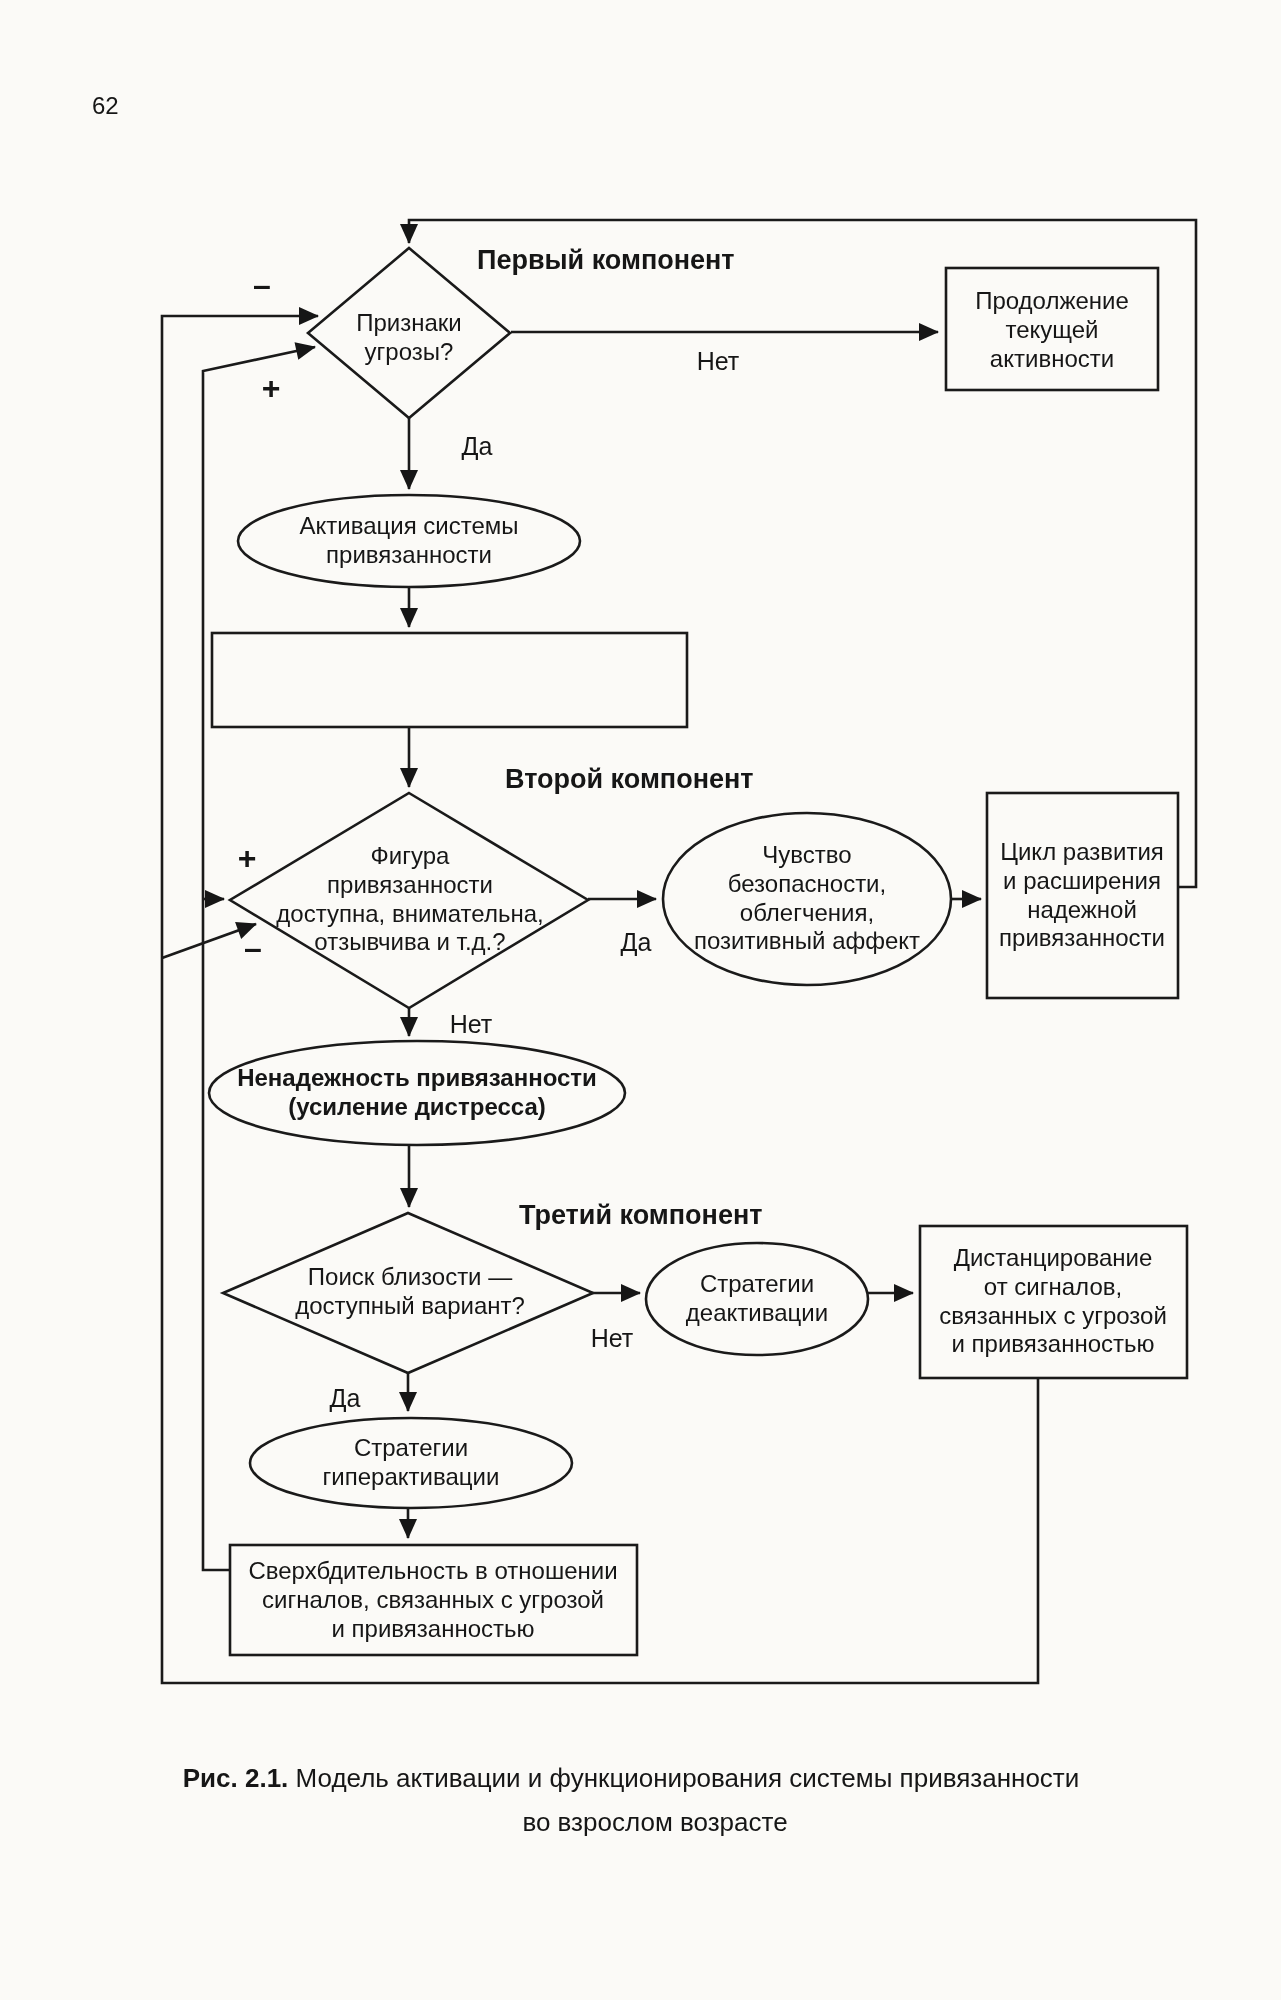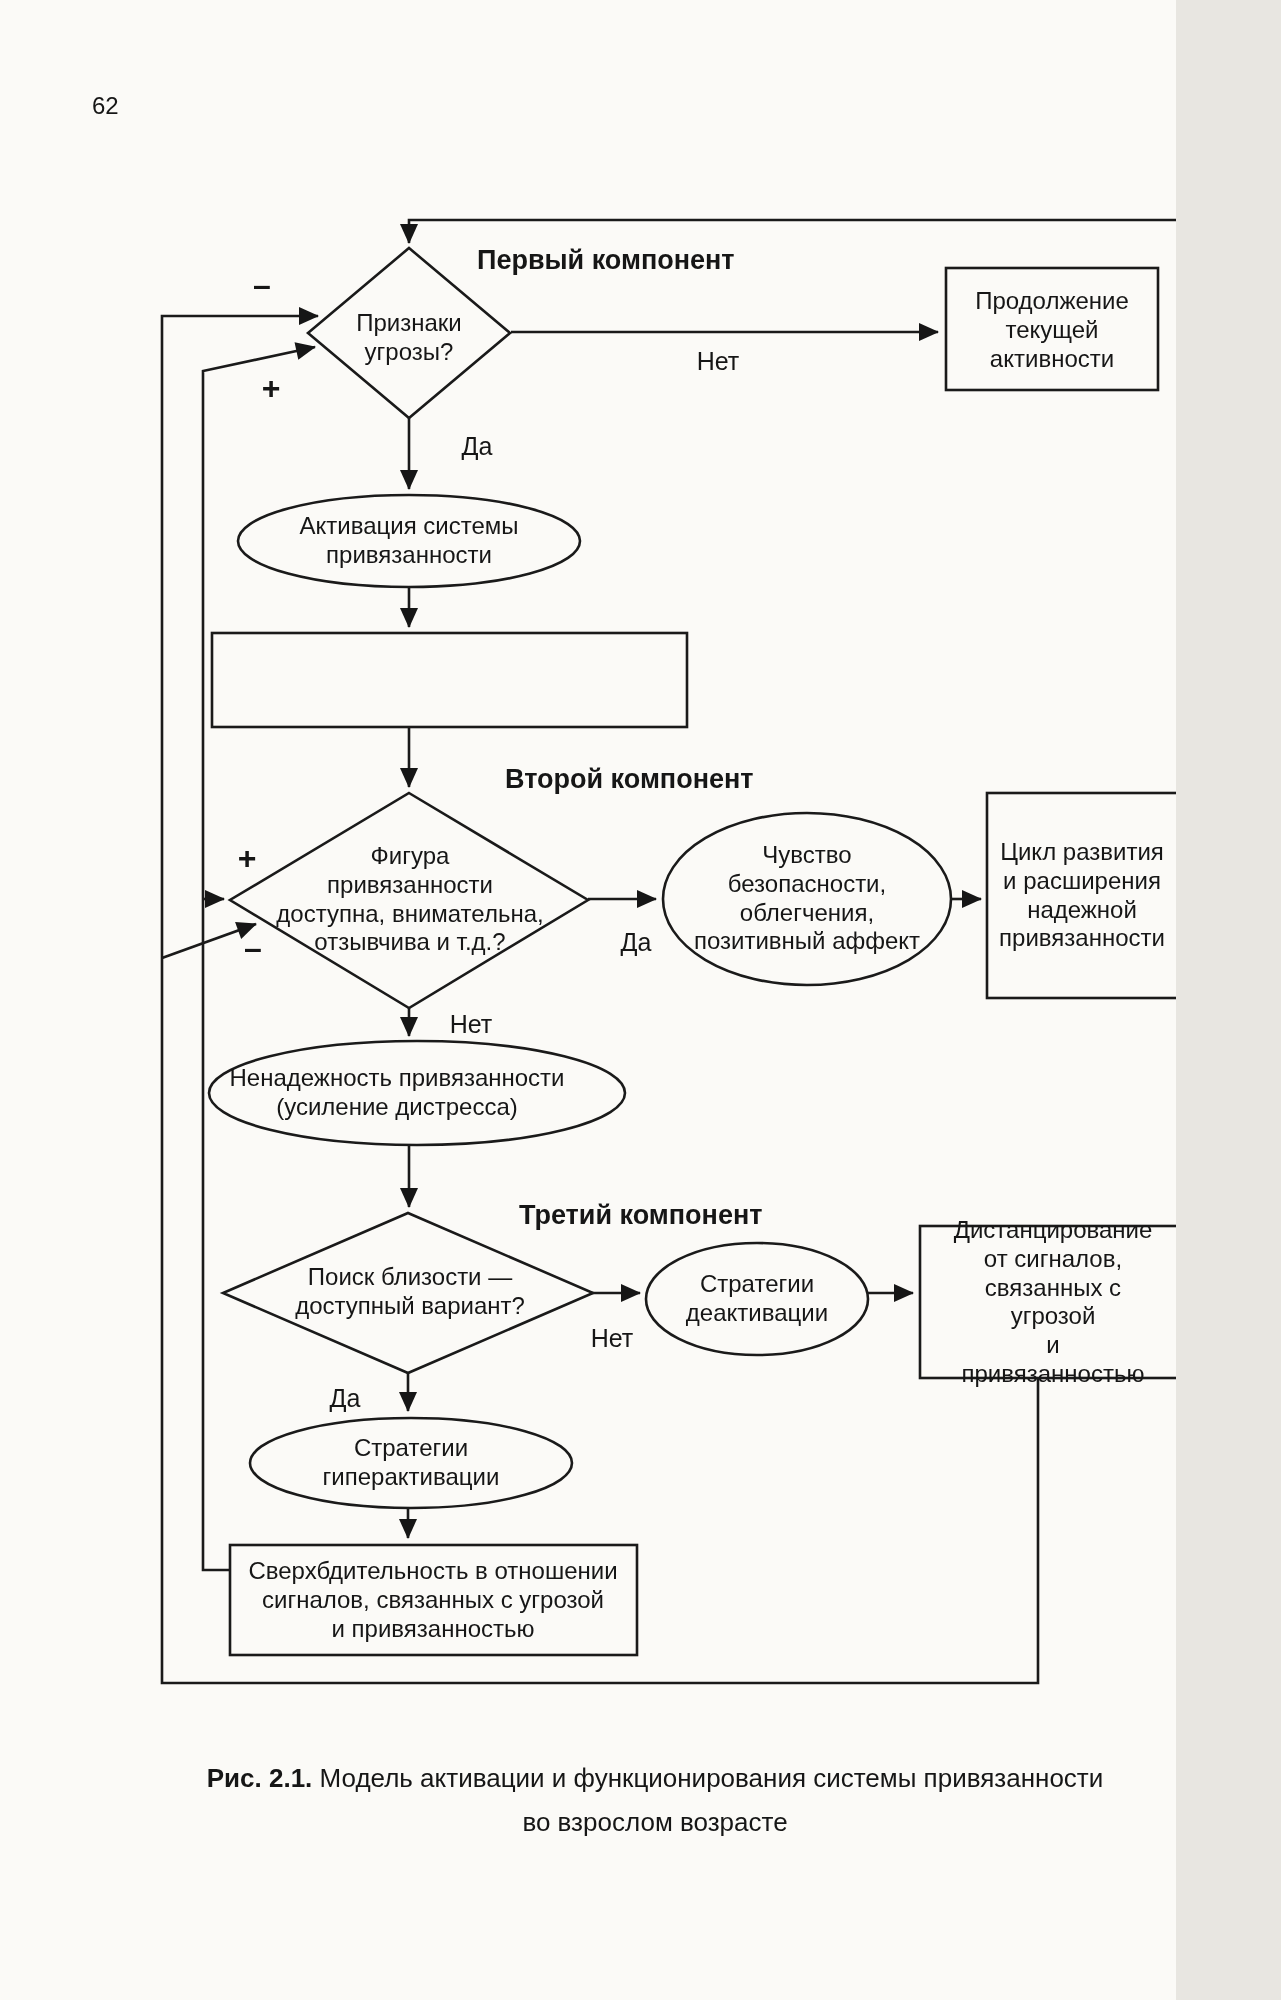--- a/index.html
+++ b/index.html
@@ -1,17 +1,17 @@
 <!DOCTYPE html>
 <html><head>
 <meta charset="utf-8">
 <style>
   html,body { margin:0; padding:0; background:#e8e6e1; }
   .page {
-    position:relative; width:1176px; height:2000px;
+    position:relative; width:1281px; height:2000px;
     background:#fbfaf7; overflow:hidden;
     font-family:"Liberation Sans", sans-serif; color:#161616;
   }
   svg.wires { position:absolute; left:0; top:0; }
   .lbl {
     position:absolute; white-space:pre-line; text-align:center;
     transform:translate(-50%,-50%); line-height:1.2; color:#161616;
   }
   .node { font-size:24px; }
   .edge { font-size:25px; }
@@ -99,21 +99,21 @@
 доступна, внимательна,
 отзывчива и т.д.?</div>
   <div class="lbl node" style="left:807px;  top:899px;">Чувство
 безопасности,
 облегчения,
 позитивный аффект</div>
   <div class="lbl node" style="left:1082px; top:896px;">Цикл развития
 и расширения
 надежной
 привязанности</div>
-  <div class="lbl node" style="left:397px;  top:1093px;">Ненадежность привязанности
+  <div class="lbl node" style="left:417px;  top:1093px;font-weight:bold;">Ненадежность привязанности
 (усиление дистресса)</div>
   <div class="lbl node" style="left:410px;  top:1292px;">Поиск близости —
 доступный вариант?</div>
   <div class="lbl node" style="left:757px;  top:1299px;">Стратегии
 деактивации</div>
   <div class="lbl node" style="left:1053px; top:1302px;">Дистанцирование
 от сигналов,
 связанных с угрозой
 и привязанностью</div>
   <div class="lbl node" style="left:411px;  top:1463px;">Стратегии
@@ -127,19 +127,19 @@
   <div class="lbl edge" style="left:636px; top:942px;">Да</div>
   <div class="lbl edge" style="left:471px; top:1024px;">Нет</div>
   <div class="lbl edge" style="left:345px; top:1398px;">Да</div>
   <div class="lbl edge" style="left:612px; top:1338px;">Нет</div>
 
   <div class="lbl sign" style="left:262px; top:285px;">–</div>
   <div class="lbl sign" style="left:271px; top:388px;">+</div>
   <div class="lbl sign" style="left:247px; top:858px;">+</div>
   <div class="lbl sign" style="left:253px; top:948px;">–</div>
 
-  <div class="caption" style="left:655px; top:1778px;text-align:right;">
+  <div class="caption" style="left:631px; top:1778px;text-align:right;">
     <b>Рис. 2.1.</b>
     <span>Модель активации и функционирования системы привязанности</span>
   </div>
   <div class="caption" style="left:655px; top:1822px;">во взрослом возрасте</div>
 
 </div>
 
 </body></html>

